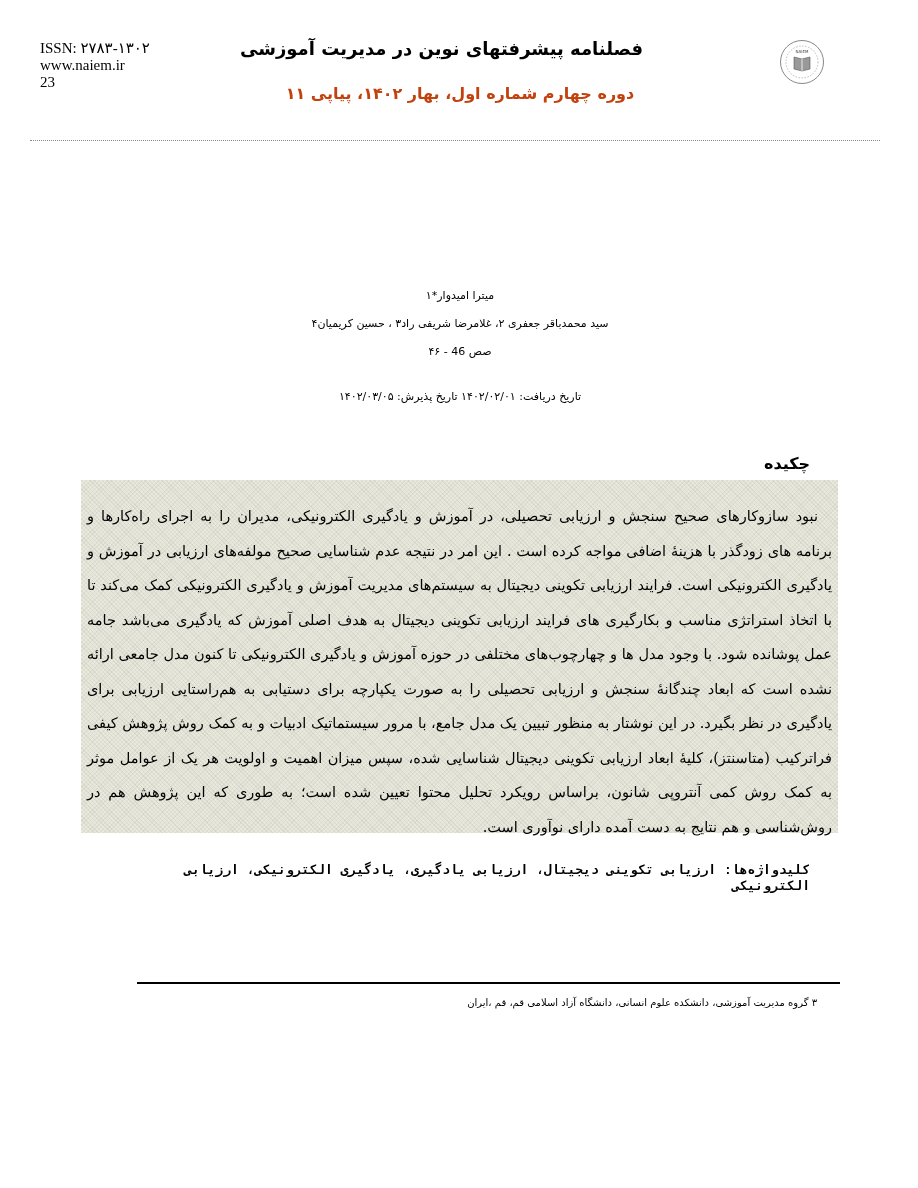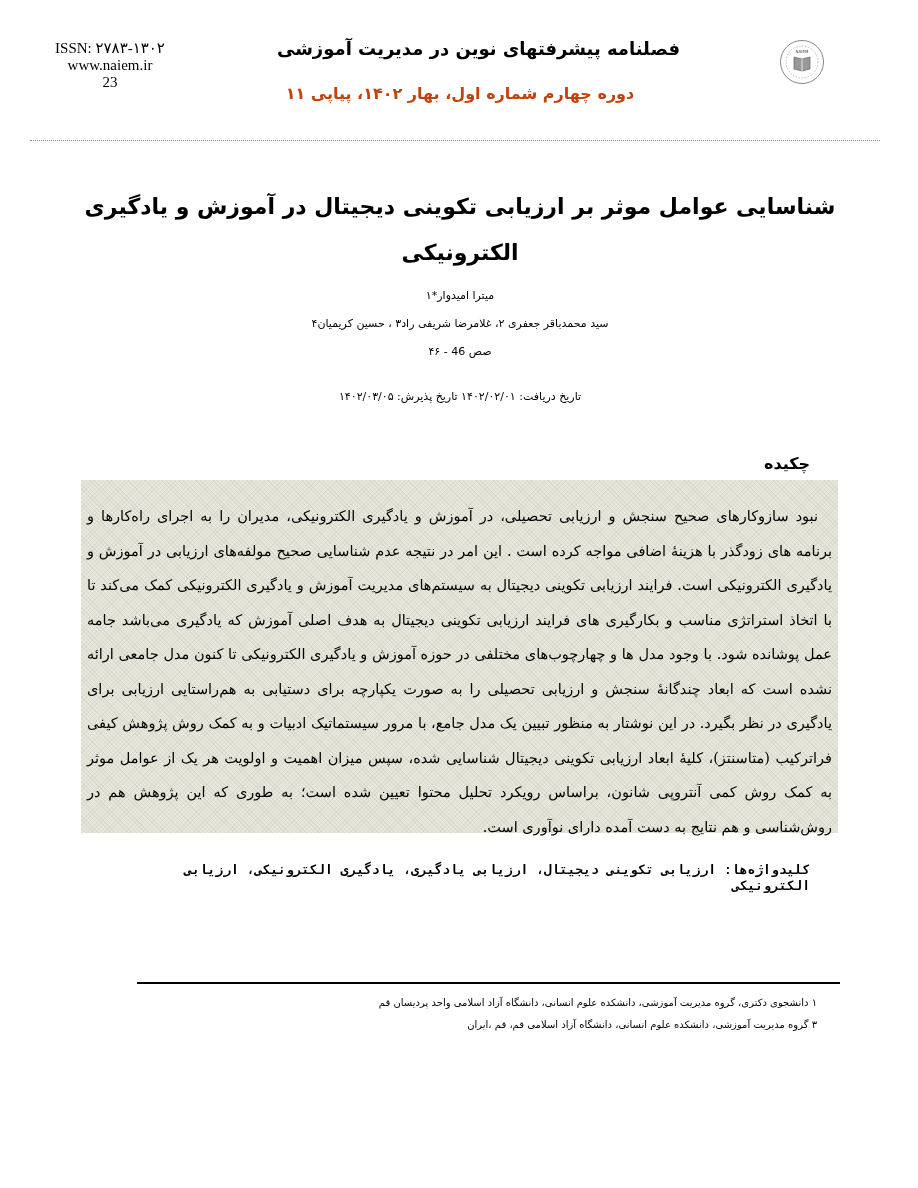--- a/index.html
+++ b/index.html
@@ -3,24 +3,24 @@
 <meta charset="utf-8">
 <style>
   html, body { margin: 0; padding: 0; }
   body {
     width: 918px; height: 1188px; background: #ffffff; position: relative; overflow: hidden;
     font-family: "DejaVu Serif", serif; color: #000;
   }
   .abs { position: absolute; }
   .rtl { direction: rtl; }
 
-  #issn-block { left: 40px; top: 40px; width: 140px; text-align: center; font-family: "Liberation Serif", serif; font-size: 15px; line-height: 17px; }
+  #issn-block { left: 40px; top: 40px; width: 140px; text-align: left; font-family: "Liberation Serif", serif; font-size: 15px; line-height: 17px; }
   #issn-block div { white-space: nowrap; }
 
-  #journal-title { left: 240px; top: 38px; width: 440px; text-align: right; font-family: "DejaVu Sans", sans-serif; font-weight: bold; font-size: 18px; }
+  #journal-title { left: 240px; top: 38px; width: 440px; text-align: left; font-family: "DejaVu Sans", sans-serif; font-weight: bold; font-size: 18px; }
   #journal-issue { left: 240px; top: 84px; width: 440px; text-align: center; font-family: "DejaVu Sans", sans-serif; font-weight: bold; font-size: 16px; color: #c2410c; letter-spacing: 2px; }
 
   #logo { left: 780px; top: 40px; width: 42px; height: 42px; border-radius: 50%; border: 1px solid #888; display: flex; align-items: center; justify-content: center; }
 
   #header-rule { left: 30px; top: 140px; width: 850px; height: 0; border-top: 1px dotted #8a8a8a; }
 
   #paper-title { left: 80px; top: 184px; width: 760px; text-align: center; font-family: "DejaVu Sans", sans-serif; font-weight: bold; font-size: 22px; line-height: 46px; }
 
   .meta { left: 200px; width: 520px; text-align: center; font-family: "DejaVu Sans", sans-serif; font-size: 11px; }
   #authors-1 { top: 289px; }
@@ -65,21 +65,20 @@
     <circle cx="19" cy="19" r="16" fill="none" stroke="#aaa" stroke-width="0.8" stroke-dasharray="1.5 1.5"></circle>
     <text x="19" y="10" font-size="4" text-anchor="middle" fill="#444" font-family="DejaVu Sans, sans-serif">NAIEM</text>
     <path d="M11 14 L19 16 L27 14 L27 26 L19 28 L11 26 Z" fill="#999" stroke="#555" stroke-width="0.6"></path>
     <line x1="19" y1="16" x2="19" y2="28" stroke="#fff" stroke-width="0.8"></line>
   </svg>
 </div>
 
 <div id="header-rule" class="abs"></div>
 
 <div id="paper-title" class="abs rtl">
-  <div>شناسایی عوامل موثر بر ارزیابی تکوینی دیجیتال در آموزش و یادگیری الکترونیکی</div>
 </div>
 
 <div id="authors-1" class="abs meta rtl">میترا امیدوار*۱</div>
 <div id="authors-2" class="abs meta rtl">سید محمدباقر جعفری ۲، غلامرضا شریفی راد۳ ، حسین کریمیان۴</div>
 <div id="pages" class="abs meta rtl">صص   46 - ۴۶</div>
 <div id="dates" class="abs meta rtl">تاریخ دریافت: ۱۴۰۲/۰۲/۰۱  تاریخ پذیرش: ۱۴۰۲/۰۳/۰۵</div>
 
 <div id="abstract-heading" class="abs rtl">چکیده</div>
 
 <div id="abstract-box" class="abs">
@@ -87,15 +86,14 @@
 </div>
 
 <div id="keywords" class="abs rtl">
   <span class="kw-label">کلیدواژه‌ها:</span>
   <span>ارزیابی تکوینی دیجیتال، ارزیابی یادگیری، یادگیری الکترونیکی، ارزیابی الکترونیکی</span>
 </div>
 
 <div id="footnote-rule" class="abs"></div>
 
 <div id="footnotes" class="abs">
-  <div>۱ دانشجوی دکتری، گروه مدیریت آموزشی، دانشکده علوم انسانی، دانشگاه آزاد اسلامی واحد پردیسان قم</div>
   <div>۳ گروه مدیریت آموزشی، دانشکده علوم انسانی، دانشگاه آزاد اسلامی قم، قم ،ایران</div>
 </div>
 
 </body></html>

